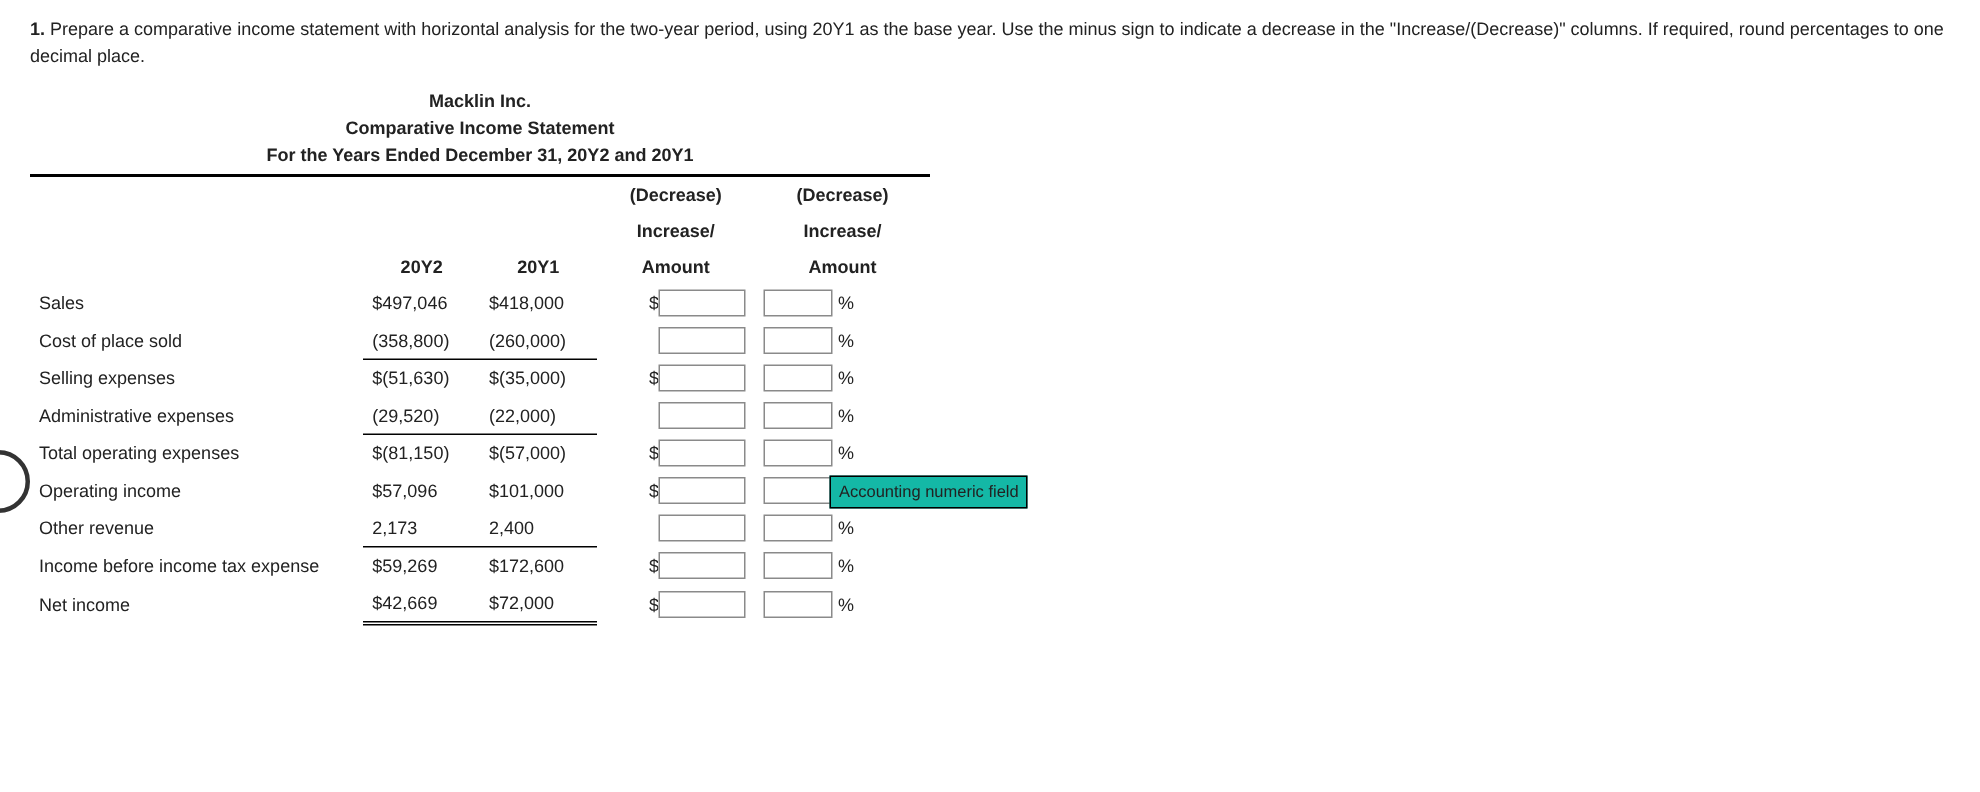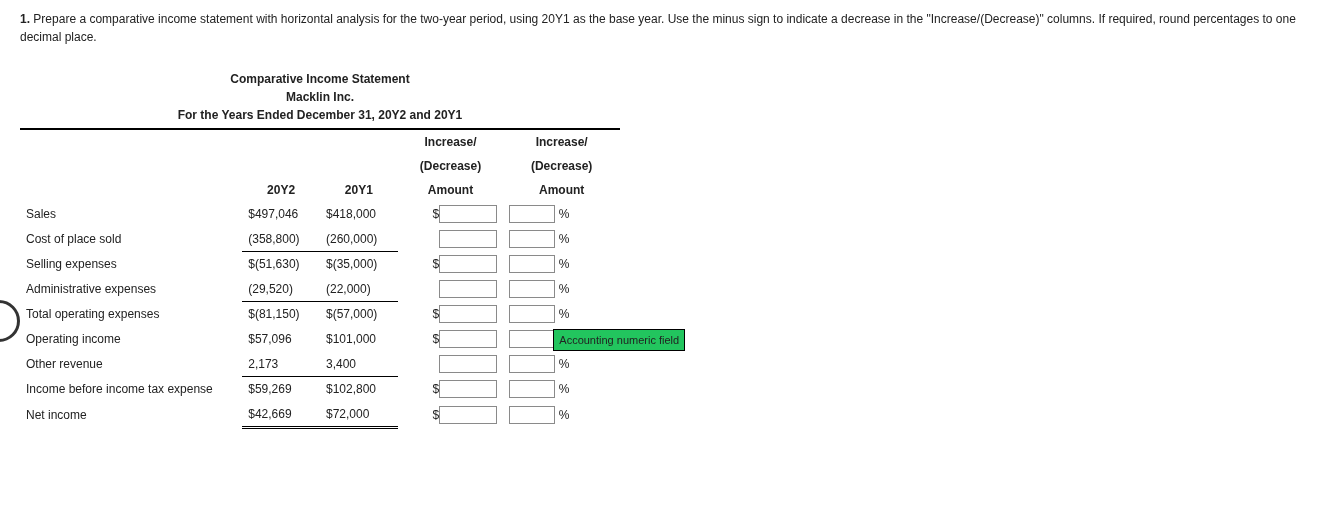--- a/index.html
+++ b/index.html
@@ -5,21 +5,21 @@
   body {
     font-family: Verdana, Geneva, sans-serif;
     font-size: 12px;
     color: #222;
     margin: 0;
     padding: 10px 20px;
     line-height: 1.5;
     width: 1280px;
   }
   .question-text {
-    margin-bottom: 24px;
+    margin-bottom: 12px;
   }
   .qnum { font-weight: bold; }
   .statement-block {
     width: 600px;
   }
   .title-line {
     text-align: center;
     font-weight: bold;
   }
   .title-border {
@@ -55,21 +55,21 @@
     height: 18px;
     border: 1px solid #8a8a8a;
     font-size: 12px;
     padding: 1px 3px;
   }
   input.amt { width: 58px; }
   input.pct { width: 46px; }
   .dollar { display:inline-block; width:10px; text-align:right; }
   .tooltip {
     position: absolute;
-    background: #22c55e;
+    background: #14b8a6;
     border: 1px solid #000;
     padding: 2px 5px;
     font-size: 11px;
     white-space: nowrap;
   }
   .edge-circle {
     position: fixed;
     left: -22px;
     top: 300px;
     width: 36px;
@@ -81,46 +81,46 @@
 </style>
 </head>
 <body>
 
 <div class="question-text">
   <span class="qnum">1.</span>
   <span>Prepare a comparative income statement with horizontal analysis for the two-year period, using 20Y1 as the base year. Use the minus sign to indicate a decrease in the "Increase/(Decrease)" columns. If required, round percentages to one decimal place.</span>
 </div>
 
 <div class="statement-block">
+  <div class="title-line">Macklin Inc.</div>
   <div class="title-line">Comparative Income Statement</div>
-  <div class="title-line">Macklin Inc.</div>
   <div class="title-line title-border">For the Years Ended December 31, 20Y2 and 20Y1</div>
 
   <table>
     <colgroup>
       <col class="col-label">
         <col class="col-y2">
         <col class="col-y1">
         <col class="col-amt">
         <col class="col-pct">
     </colgroup>
     <thead>
       <tr>
         <th></th>
         <th></th>
         <th></th>
-        <th class="center">Increase/</th>
-        <th class="center">Increase/</th>
+        <th class="center">(Decrease)</th>
+        <th class="center">(Decrease)</th>
       </tr>
       <tr>
         <th></th>
         <th></th>
         <th></th>
-        <th class="center">(Decrease)</th>
-        <th class="center">(Decrease)</th>
+        <th class="center">Increase/</th>
+        <th class="center">Increase/</th>
       </tr>
       <tr>
         <th></th>
         <th class="center">20Y2</th>
         <th class="center">20Y1</th>
         <th class="center">Amount</th>
         <th class="center">Amount</th>
       </tr>
     </thead>
     <tbody id="rows">
@@ -162,28 +162,28 @@
         <tr>
           <td class="left">Operating income</td>
           <td class="num-cell ">$57,096</td>
           <td class="num-cell ">$101,000</td>
           <td class="right"><span class="dollar">$</span><input class="amt" style=""></td>
           <td class="left" style="position: relative;"><input class="pct" style=""><span class="tooltip" style="left: 50px; top: 2px;">Accounting numeric field</span></td>
         </tr>
         <tr>
           <td class="left">Other revenue</td>
           <td class="num-cell underline-single">2,173</td>
-          <td class="num-cell underline-single">3,400</td>
+          <td class="num-cell underline-single">2,400</td>
           <td class="right"><span class="dollar"></span><input class="amt" style=""></td>
           <td class="left" style="position: relative;"><input class="pct" style=""><span> %</span></td>
         </tr>
         <tr>
           <td class="left">Income before income tax expense</td>
           <td class="num-cell ">$59,269</td>
-          <td class="num-cell ">$102,800</td>
+          <td class="num-cell ">$172,600</td>
           <td class="right"><span class="dollar">$</span><input class="amt" style=""></td>
           <td class="left" style="position: relative;"><input class="pct" style=""><span> %</span></td>
         </tr>
         <tr>
           <td class="left">Net income</td>
           <td class="num-cell underline-double">$42,669</td>
           <td class="num-cell underline-double">$72,000</td>
           <td class="right"><span class="dollar">$</span><input class="amt" style=""></td>
           <td class="left" style="position: relative;"><input class="pct" style=""><span> %</span></td>
         </tr>

